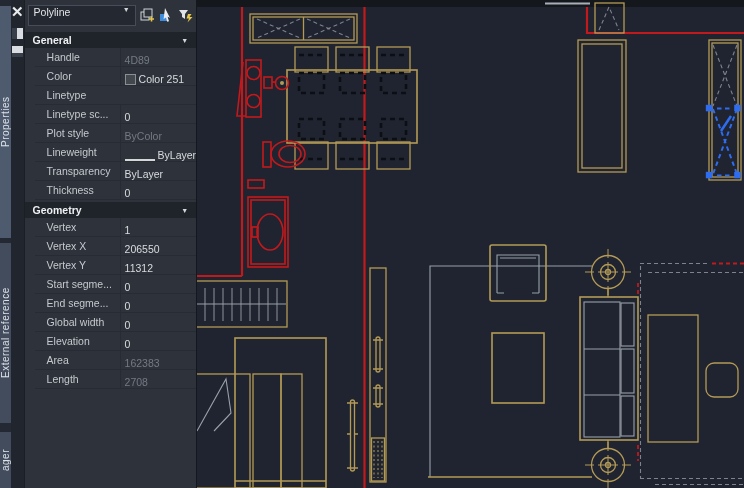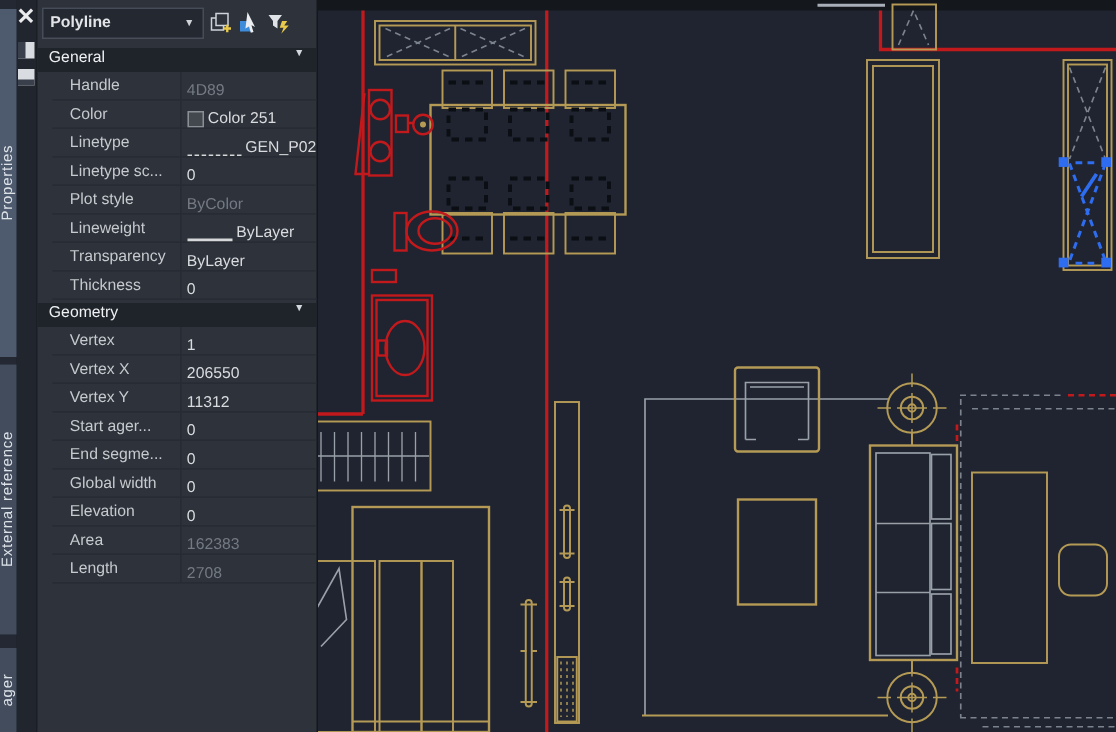--- a/index.html
+++ b/index.html
@@ -32,26 +32,26 @@
     padding-top:3px;border-right:1px solid #1a1e25;}
   .xclose{color:#e9ebee;font-size:15px;font-weight:bold;line-height:18px;cursor:pointer;}
   .mini-icon{width:11px;height:11px;margin-top:7px;background:#d9dde2;position:relative;cursor:pointer;}
   .mini-icon.autohide::after{content:"";position:absolute;left:0;top:0;width:5px;height:11px;background:#3a404b;}
   .mini-icon.menu::after{content:"";position:absolute;left:0;bottom:0;width:11px;height:4px;background:#3a404b;}
 
   .main{flex:1;background:var(--panel-bg);display:flex;flex-direction:column;font-size:10.5px;
     color:#cfd2d6;border-right:1px solid #14171d;}
   .phead{height:30px;display:flex;align-items:center;padding:0 3px;gap:3px;}
   .combo{width:96px;height:19px;background:#242831;border:1px solid #474d58;display:flex;
-    align-items:center;padding:0 5px;color:#e2e4e7;cursor:pointer;font-weight:bold;}
+    align-items:flex-start;padding:0 5px;color:#e2e4e7;cursor:pointer;}
   .combo .arrow{margin-left:auto;font-size:7px;color:#cfd3d8;}
   .hicon{width:16px;height:16px;display:flex;align-items:center;justify-content:center;cursor:pointer;}
 
-  .secbar{height:16px;background:var(--section-header-bg);color:#eef0f2;font-weight:normal;
-    display:flex;padding-left:8px;margin-top:2px;cursor:pointer;}
+  .secbar{height:16px;background:var(--section-header-bg);color:#eef0f2;font-weight:bold;
+    display:flex;align-items:center;padding-left:8px;margin-top:2px;cursor:pointer;}
   .sec-chevron{margin-left:auto;margin-right:8px;font-size:7px;color:#d4d7db;}
   .rows{display:block;}
   .prow{display:flex;height:18px;align-items:center;margin-left:10px;border-bottom:1px solid #272b33;}
   .plabel{width:73px;color:#c6c9cd;white-space:nowrap;overflow:hidden;padding-left:12px;}
   .pvalue{flex:1;height:100%;display:flex;align-items:flex-end;gap:3px;border-left:1px solid #272b33;
     padding-left:4px;color:#d9dbde;white-space:nowrap;overflow:hidden;cursor:text;}
   .pvalue .muted{color:#747a83;}
   .swatch{display:none;width:9px;height:9px;background:#43484f;border:1px solid #8a8f96;}
   .dashline{display:none;width:36px;border-top:1px dashed #d5d7d9;}
   .solidline{display:none;width:30px;border-top:2px solid #d5d7d9;}
@@ -277,26 +277,20 @@
     <span class="pvalue">
       <span class="swatch" style="display: inline-block;"></span>
 
       <span class="pvalue-text">Color 251</span>
     </span>
   </div>
 
 
   <div class="prow">
     <span class="plabel">Linetype</span>
-    <span class="pvalue">
-
-      <span class="dashline" style="display: inline-block;"></span>
-
-      <span class="pvalue-text">GEN_P02</span>
-    </span>
   </div>
 
   <div class="prow">
     <span class="plabel">Linetype sc...</span>
     <span class="pvalue">
 
       <span class="pvalue-text">0</span>
     </span>
   </div>
 
@@ -360,21 +354,21 @@
 
   <div class="prow">
     <span class="plabel">Vertex Y</span>
     <span class="pvalue">
 
       <span class="pvalue-text">11312</span>
     </span>
   </div>
 
   <div class="prow">
-    <span class="plabel">Start ager...</span>
+    <span class="plabel">Start segme...</span>
     <span class="pvalue">
 
       <span class="pvalue-text">0</span>
     </span>
   </div>
 
   <div class="prow">
     <span class="plabel">End segme...</span>
     <span class="pvalue">
 

